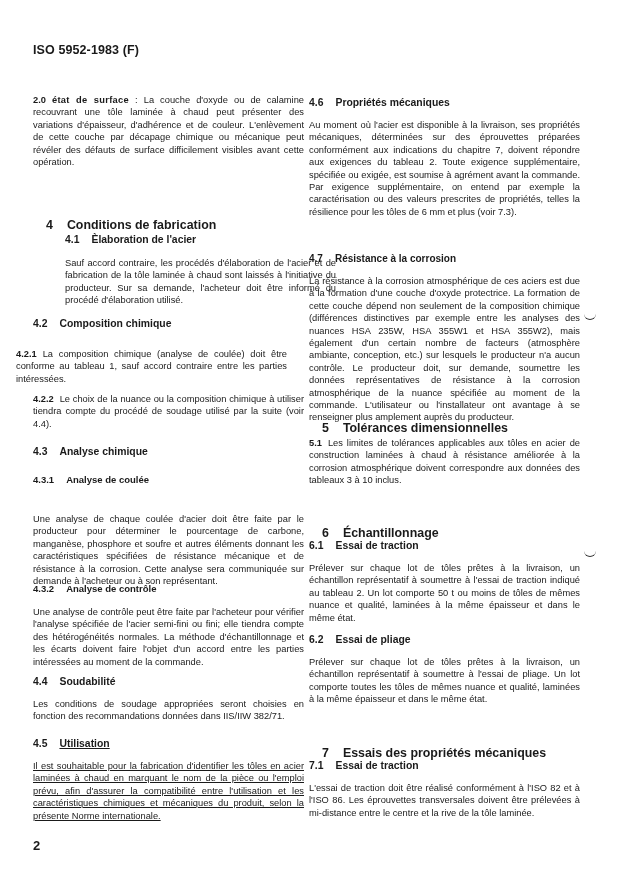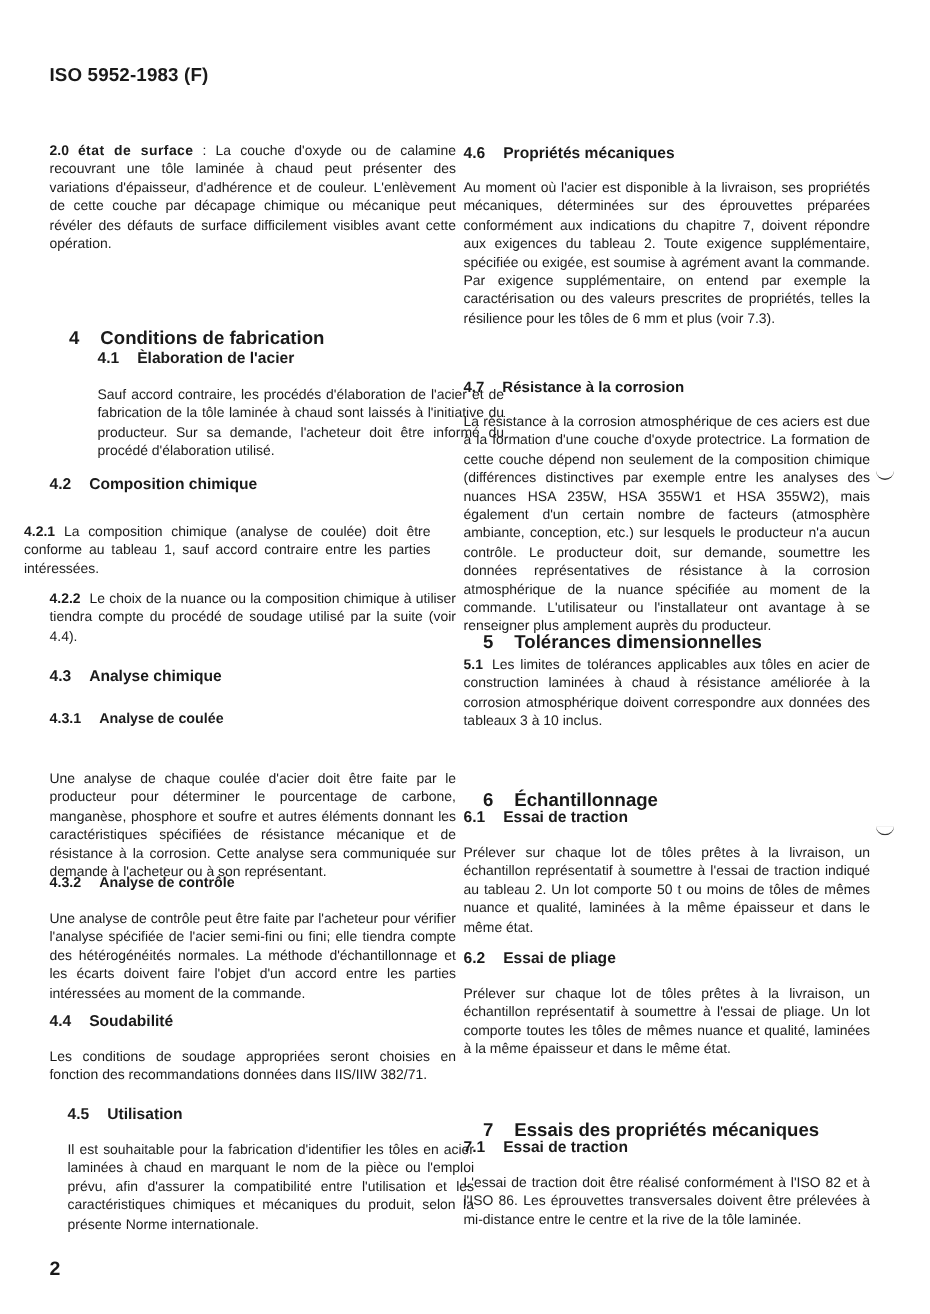--- a/index.html
+++ b/index.html
@@ -63,21 +63,21 @@
 <div class="col" style="left:33px; top:583px;">
   <p class="h3"><span class="num">4.3.2</span><span>Analyse de contrôle</span></p>
   <p class="p" style="margin-top:12px;">Une analyse de contrôle peut être faite par l'acheteur pour vérifier l'analyse spécifiée de l'acier semi-fini ou fini; elle tiendra compte des hétérogénéités normales. La méthode d'échantillonnage et les écarts doivent faire l'objet d'un accord entre les parties intéressées au moment de la commande.</p>
 </div>
 
 <div class="col" style="left:33px; top:676px;">
   <p class="h2"><span class="num">4.4</span><span>Soudabilité</span></p>
   <p class="p" style="margin-top:11px;">Les conditions de soudage appropriées seront choisies en fonction des recommandations données dans IIS/IIW 382/71.</p>
 </div>
 
-<div class="col" style="left:45px; top:738px;">
+<div class="col" style="left:33px; top:738px;text-decoration:underline;">
   <p class="h2"><span class="num">4.5</span><span>Utilisation</span></p>
   <p class="p" style="margin-top:11px;">Il est souhaitable pour la fabrication d'identifier les tôles en acier laminées à chaud en marquant le nom de la pièce ou l'emploi prévu, afin d'assurer la compatibilité entre l'utilisation et les caractéristiques chimiques et mécaniques du produit, selon la présente Norme internationale.</p>
 </div>
 
 <div class="col" style="left:309px; top:97px;">
   <p class="h2"><span class="num">4.6</span><span>Propriétés mécaniques</span></p>
   <p class="p" style="margin-top:11px;">Au moment où l'acier est disponible à la livraison, ses propriétés mécaniques, déterminées sur des éprouvettes préparées conformément aux indications du chapitre 7, doivent répondre aux exigences du tableau 2. Toute exigence supplémentaire, spécifiée ou exigée, est soumise à agrément avant la commande. Par exigence supplémentaire, on entend par exemple la caractérisation ou des valeurs prescrites de propriétés, telles la résilience pour les tôles de 6 mm et plus (voir 7.3).</p>
 </div>
 
 <div class="col" style="left:309px; top:223px;">

